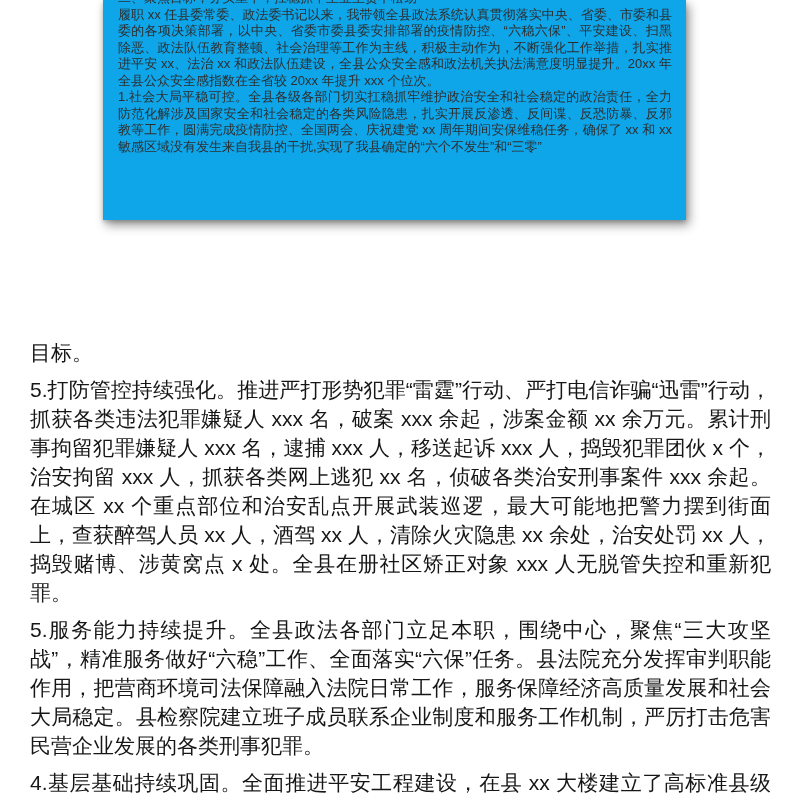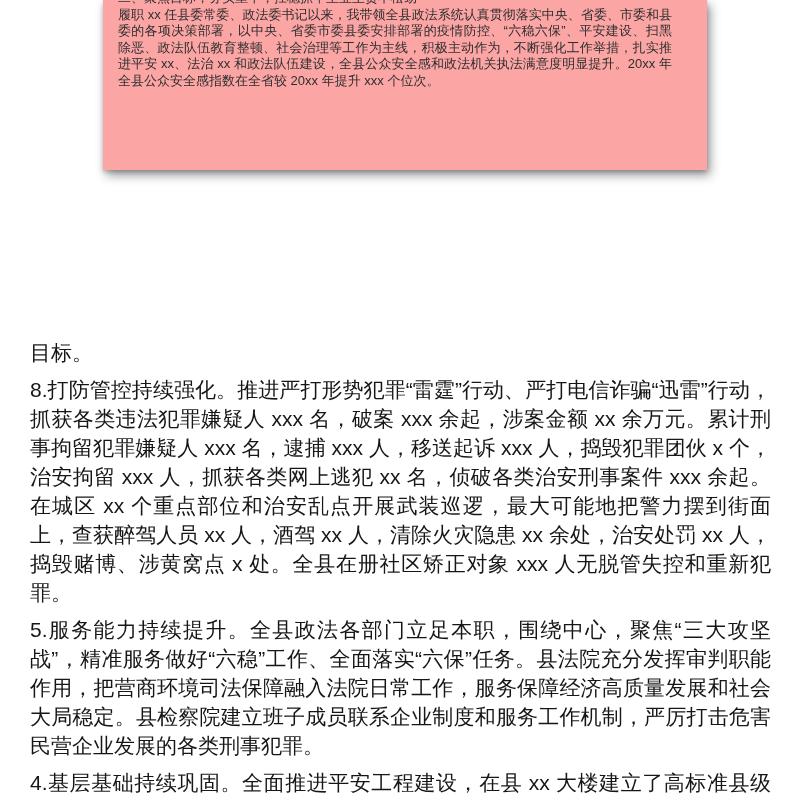--- a/index.html
+++ b/index.html
@@ -14,25 +14,24 @@
     overflow: hidden;
     font-family: "Liberation Sans", "DejaVu Sans", sans-serif;
   }
 
   
   .page-preview {
     position: absolute;
     left: 103px;
     top: 0;
     width: 583px;
-    height: 170px;
-    background: #fca5a5;
+    height: 220px;
+    background: #0ea5e9;
     box-shadow: 3px 5px 10px rgba(0,0,0,0.42), 0 2px 4px rgba(0,0,0,0.18);
     overflow: hidden;
-    padding-left: 21px;
   }
   .page-inner {
     position: absolute;
     left: 15px;
     top: -10px;
     width: 554px;
     font-size: 13px;
     line-height: 16.5px;
     color: #2e2e2e;
     text-align: justify;
@@ -53,21 +52,22 @@
   }
   .article p { margin: 8px; }
 </style>
 </head>
 <body>
 
 <div class="page-preview">
   <div class="page-inner">
     <p>二、聚焦目标，务实重干，扛稳抓牢主业主责不松劲</p>
     <p>履职 xx 任县委常委、政法委书记以来，我带领全县政法系统认真贯彻落实中央、省委、市委和县委的各项决策部署，以中央、省委市委县委安排部署的疫情防控、“六稳六保”、平安建设、扫黑除恶、政法队伍教育整顿、社会治理等工作为主线，积极主动作为，不断强化工作举措，扎实推进平安 xx、法治 xx 和政法队伍建设，全县公众安全感和政法机关执法满意度明显提升。20xx 年全县公众安全感指数在全省较 20xx 年提升 xxx 个位次。</p>
+    <p>1.社会大局平稳可控。全县各级各部门切实扛稳抓牢维护政治安全和社会稳定的政治责任，全力防范化解涉及国家安全和社会稳定的各类风险隐患，扎实开展反渗透、反间谍、反恐防暴、反邪教等工作，圆满完成疫情防控、全国两会、庆祝建党 xx 周年期间安保维稳任务，确保了 xx 和 xx 敏感区域没有发生来自我县的干扰,实现了我县确定的“六个不发生”和“三零”</p>
   </div>
 </div>
 
 <div class="article">
   <p>目标。</p>
-  <p>8.打防管控持续强化。推进严打形势犯罪“雷霆”行动、严打电信诈骗“迅雷”行动，抓获各类违法犯罪嫌疑人 xxx 名，破案 xxx 余起，涉案金额 xx 余万元。累计刑事拘留犯罪嫌疑人 xxx 名，逮捕 xxx 人，移送起诉 xxx 人，捣毁犯罪团伙 x 个，治安拘留 xxx 人，抓获各类网上逃犯 xx 名，侦破各类治安刑事案件 xxx 余起。在城区 xx 个重点部位和治安乱点开展武装巡逻，最大可能地把警力摆到街面上，查获醉驾人员 xx 人，酒驾 xx 人，清除火灾隐患 xx 余处，治安处罚 xx 人，捣毁赌博、涉黄窝点 x 处。全县在册社区矫正对象 xxx 人无脱管失控和重新犯罪。</p>
+  <p>5.打防管控持续强化。推进严打形势犯罪“雷霆”行动、严打电信诈骗“迅雷”行动，抓获各类违法犯罪嫌疑人 xxx 名，破案 xxx 余起，涉案金额 xx 余万元。累计刑事拘留犯罪嫌疑人 xxx 名，逮捕 xxx 人，移送起诉 xxx 人，捣毁犯罪团伙 x 个，治安拘留 xxx 人，抓获各类网上逃犯 xx 名，侦破各类治安刑事案件 xxx 余起。在城区 xx 个重点部位和治安乱点开展武装巡逻，最大可能地把警力摆到街面上，查获醉驾人员 xx 人，酒驾 xx 人，清除火灾隐患 xx 余处，治安处罚 xx 人，捣毁赌博、涉黄窝点 x 处。全县在册社区矫正对象 xxx 人无脱管失控和重新犯罪。</p>
   <p>5.服务能力持续提升。全县政法各部门立足本职，围绕中心，聚焦“三大攻坚战”，精准服务做好“六稳”工作、全面落实“六保”任务。县法院充分发挥审判职能作用，把营商环境司法保障融入法院日常工作，服务保障经济高质量发展和社会大局稳定。县检察院建立班子成员联系企业制度和服务工作机制，严厉打击危害民营企业发展的各类刑事犯罪。</p>
   <p>4.基层基础持续巩固。全面推进平安工程建设，在县 xx 大楼建立了高标准县级综治中心实体化平台，搭建起数据信息、指挥调度、矛盾调处、心理服务“四大实体化工作平台”。率先在全市成立了县级社会心理服务中心，组建心理健康教育宣讲团，开展心理健康进校园进社区进机关社会心理服务。积极践行新时代“枫桥经验”、组织开展“千名干警进万家”暨公众安全感和执法满意度双提升活动，加强基层矛盾排查化解，各级调解组织共调处案件 xxxx 件</p>
 </div>
 
 </body></html>

